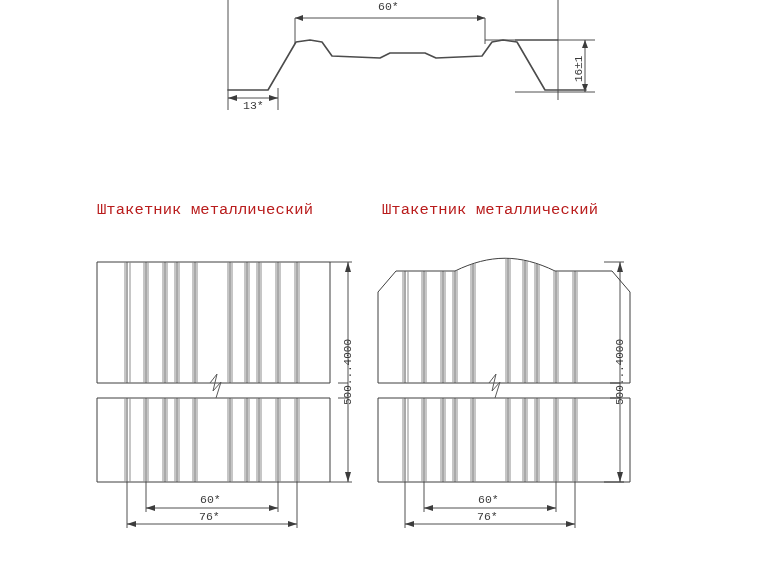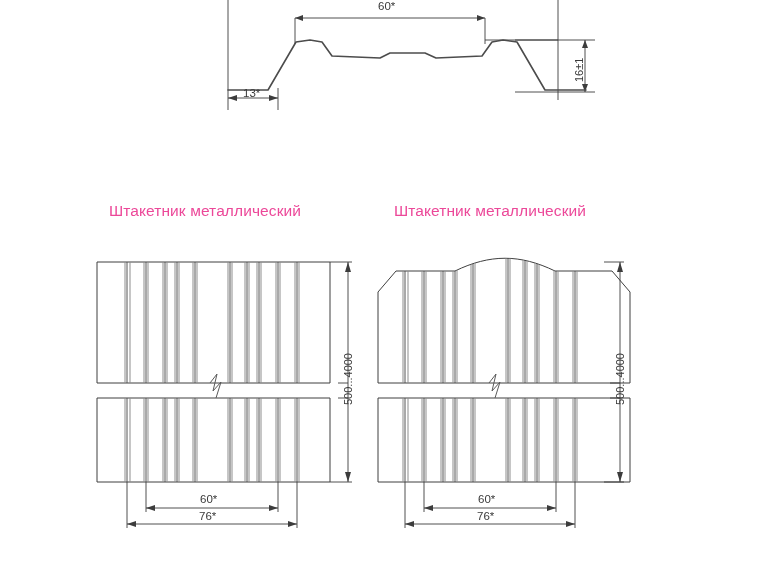--- a/index.html
+++ b/index.html
@@ -5,21 +5,21 @@
   html, body {
     margin: 0;
     padding: 0;
     background: #ffffff;
   }
   #page {
     position: relative;
     width: 680px;
     height: 570px;
     background: #ffffff;
-    font-family: Liberation Sans, sans-serif;
+    font-family: Liberation Mono, monospace;
     overflow: hidden;
   }
   svg.layer {
     position: absolute;
     left: 0;
     top: 0;
     width: 760px;
     height: 570px;
   }
   .ln {
@@ -56,21 +56,21 @@
     fill: none;
   }
   .arrow {
     fill: #3c3c3c;
     stroke: none;
   }
   .title-txt {
     position: absolute;
     text-align: center;
     font-size: 15.5px;
-    color: #ec4899;
+    color: #b91c1c;
     line-height: 21px;
     letter-spacing: 0.1px;
     white-space: nowrap;
   }
   .title-txt .l2 { font-weight: bold; }
   .dimlabel {
     position: absolute;
     font-size: 11.5px;
     color: #3a3a3a;
     white-space: nowrap;
@@ -136,21 +136,21 @@
         L 492,42
         L 503,40
         L 517,42
         L 545,90
         L 586,90
       "></path>
     </g>
   </svg>
 
   <div class="dimlabel" style="left:378px; top:0px;">60*</div>
-  <div class="dimlabel" style="left:243px; top:87px;">13*</div>
+  <div class="dimlabel" style="left:243px; top:99px;">13*</div>
   <div class="vlabel" style="left:573px; top:82px;">16±1</div>
 
   <div class="title-txt" style="left:80px; top:200px; width:250px;">
     <div>Штакетник металлический</div>
   </div>
 
   <div class="title-txt" style="left:365px; top:200px; width:250px;">
     <div>Штакетник металлический</div>
   </div>
 

